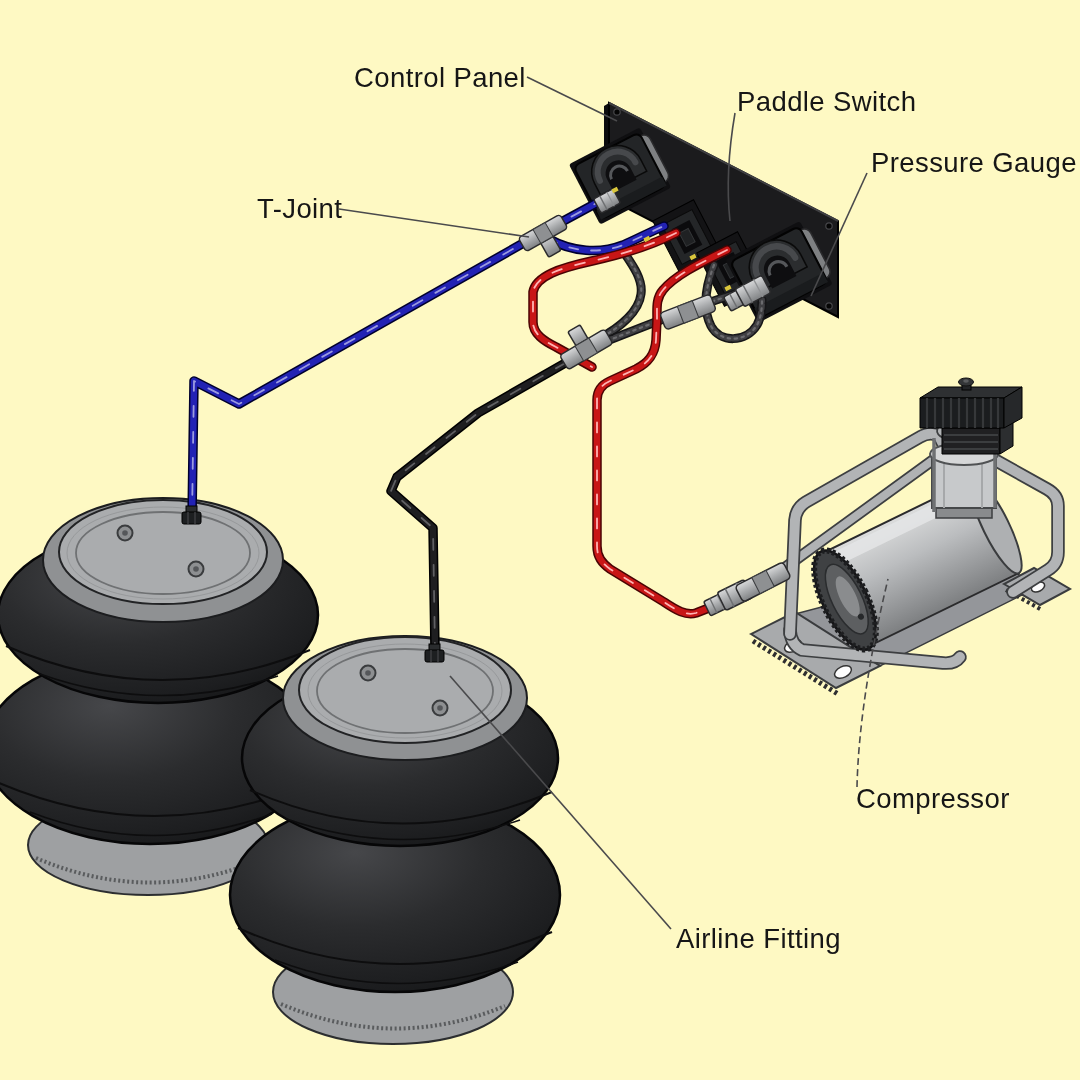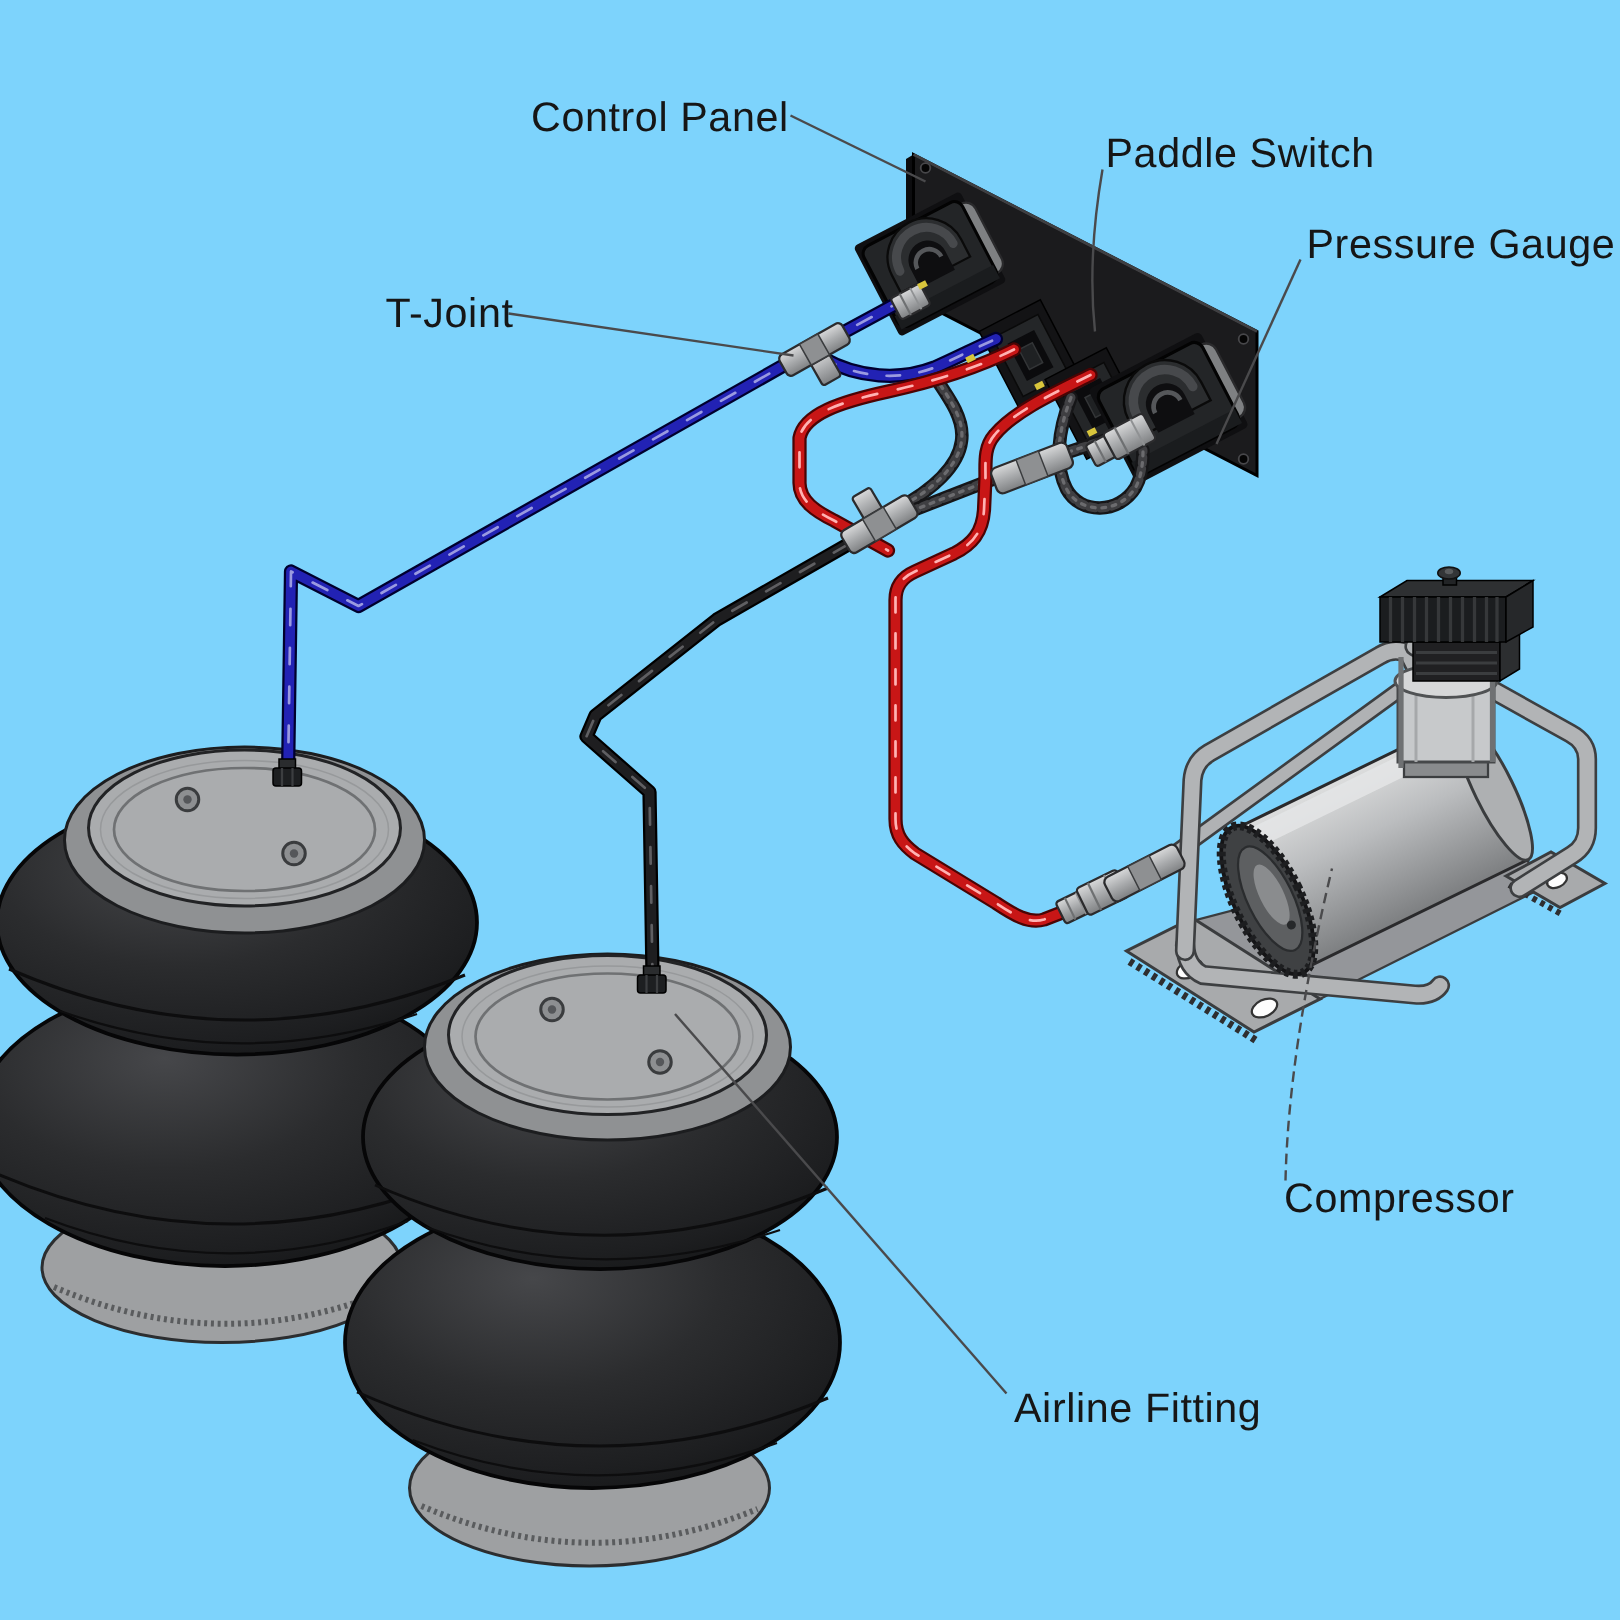--- a/index.html
+++ b/index.html
@@ -1,16 +1,16 @@
 <!DOCTYPE html>
 <html><head>
 <meta charset="utf-8">
 <style>
   html,body{margin:0;padding:0;background:#ffffff;}
-  .stage{width:1080px;height:1080px;position:relative;background:#7dd3fc;overflow:hidden;}
+  .stage{width:1080px;height:1080px;position:relative;background:#fef9c3;overflow:hidden;}
   svg{display:block;}
   text.lbl{font-family:"Liberation Sans","DejaVu Sans",sans-serif;font-size:27.5px;letter-spacing:.4px;fill:#161616;}
   .tube{fill:none;stroke-linecap:round;stroke-linejoin:round;}
   .leader{fill:none;stroke:#4a4a4c;stroke-width:1.6;}
   .metal{fill:url(#metalG);stroke:#2b2b2d;stroke-width:1.5;}
 </style>
 </head>
 <body>
 
 <div class="stage">

